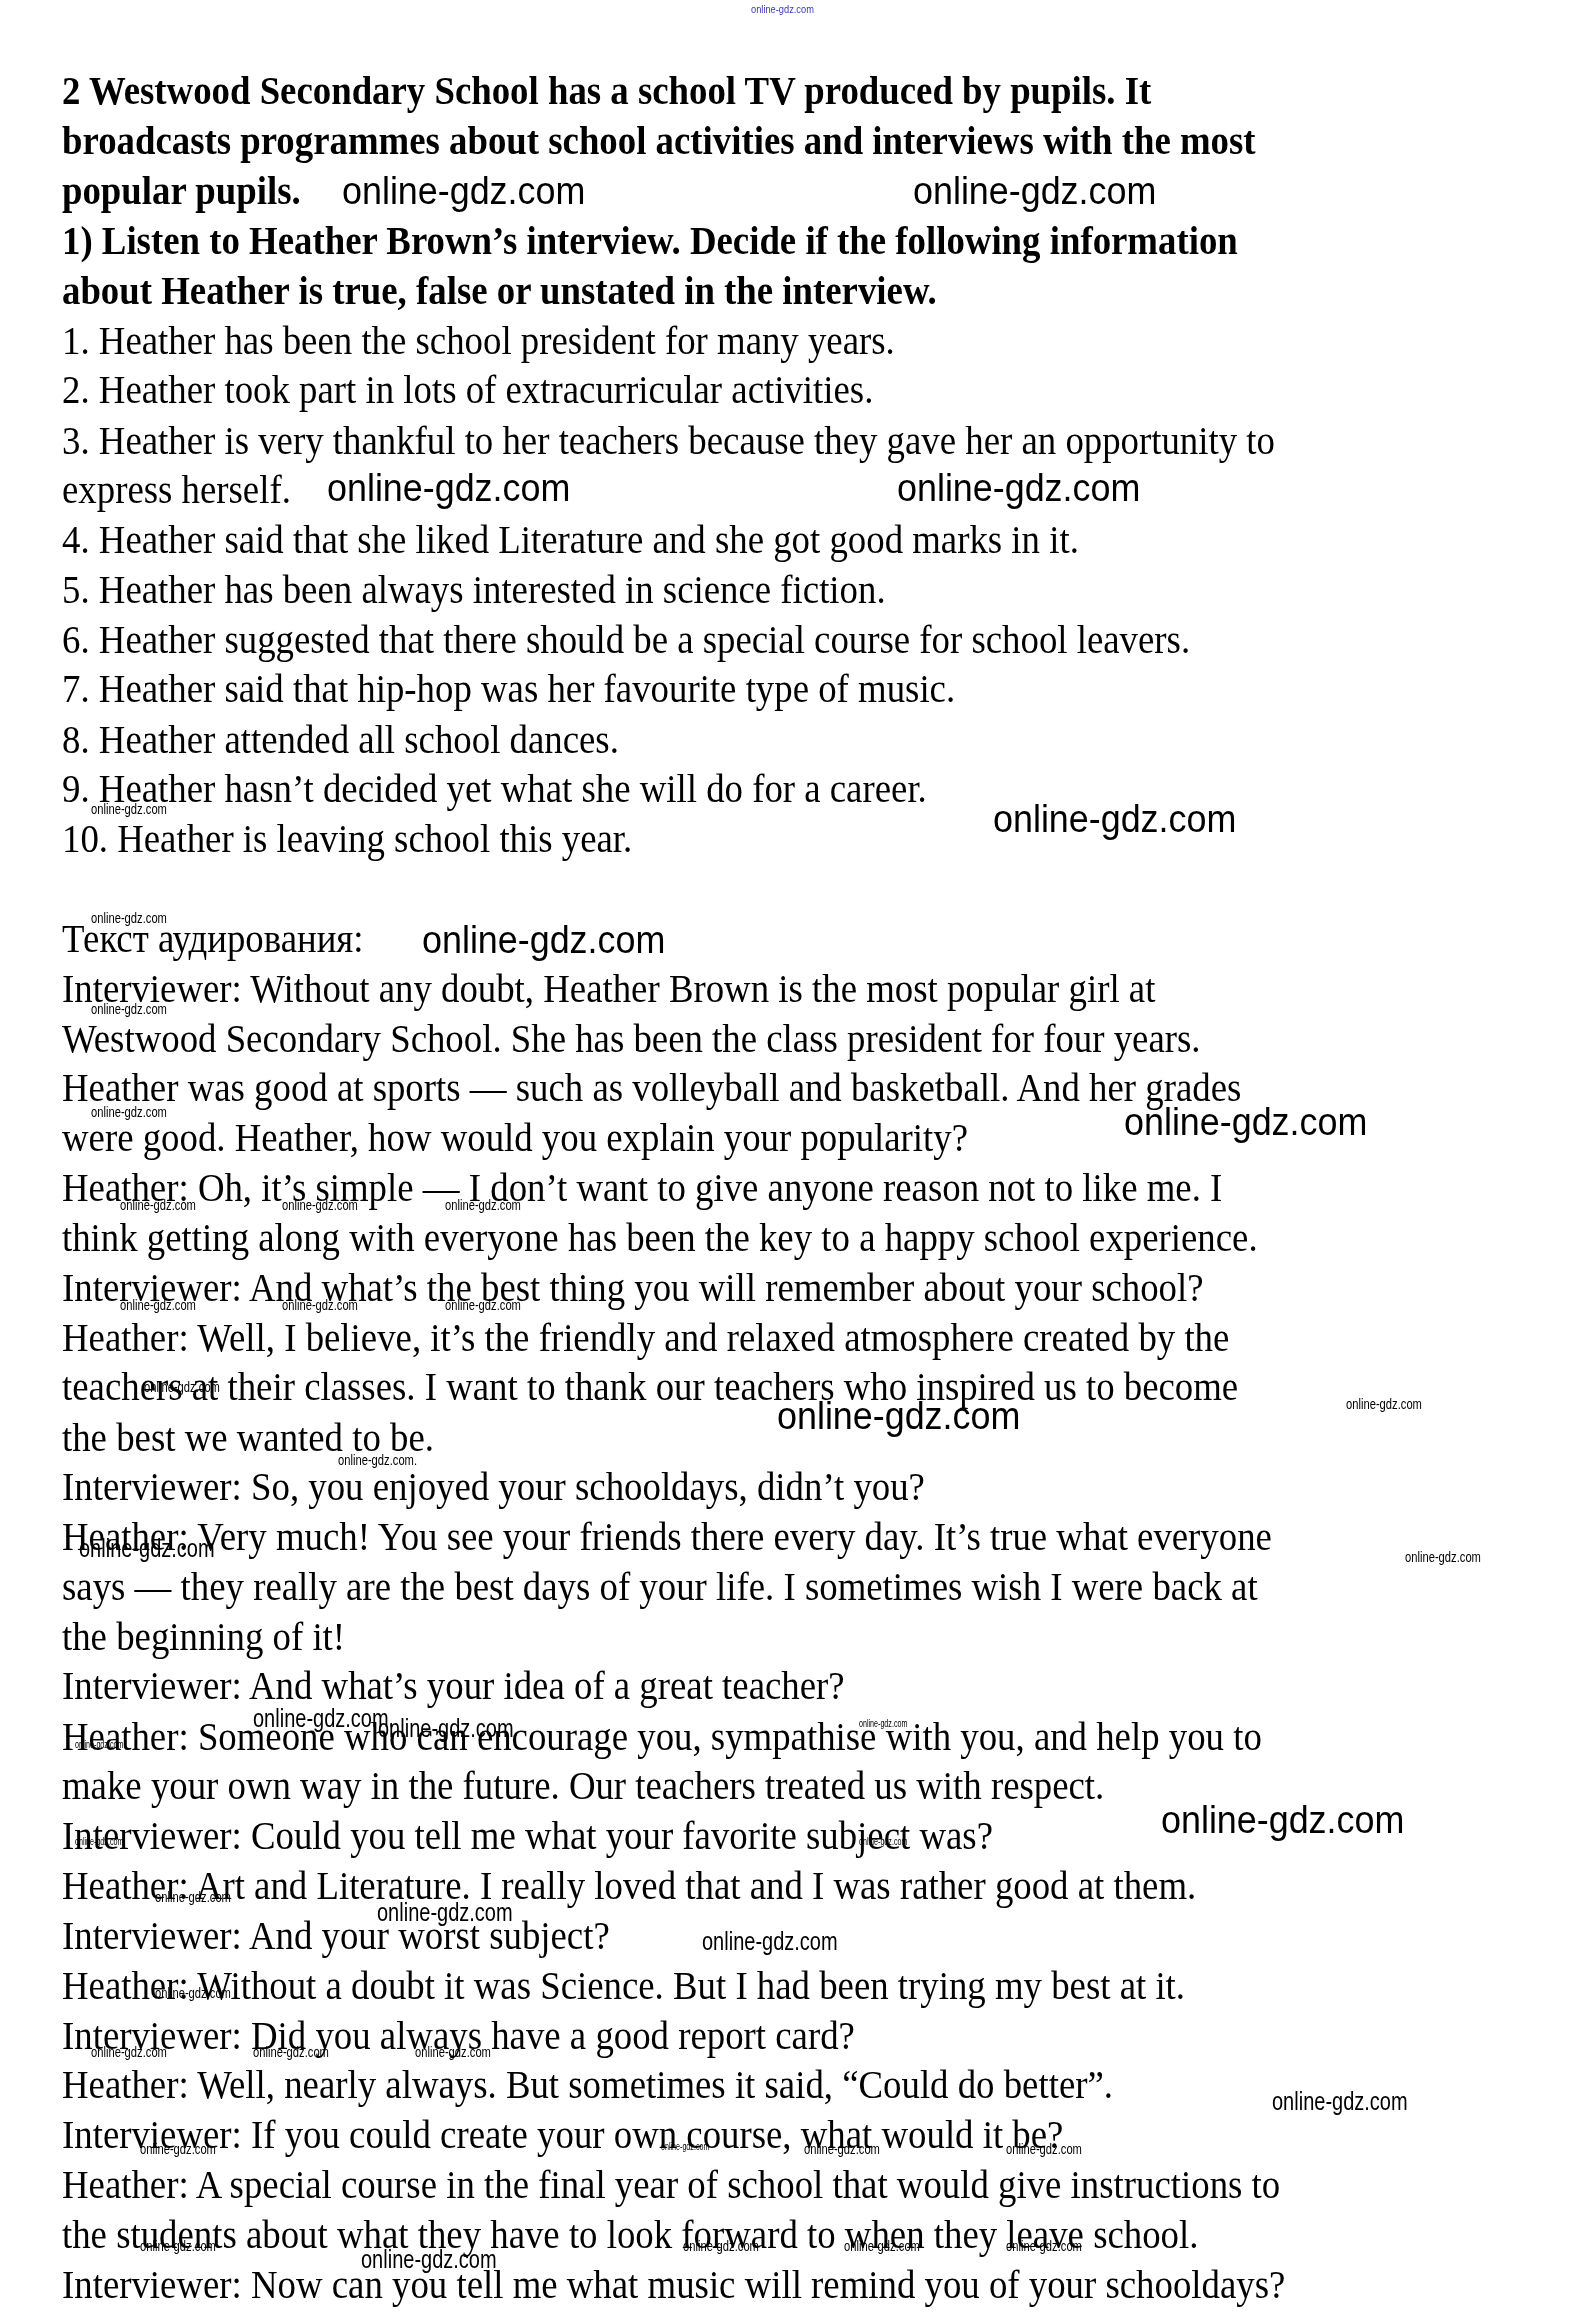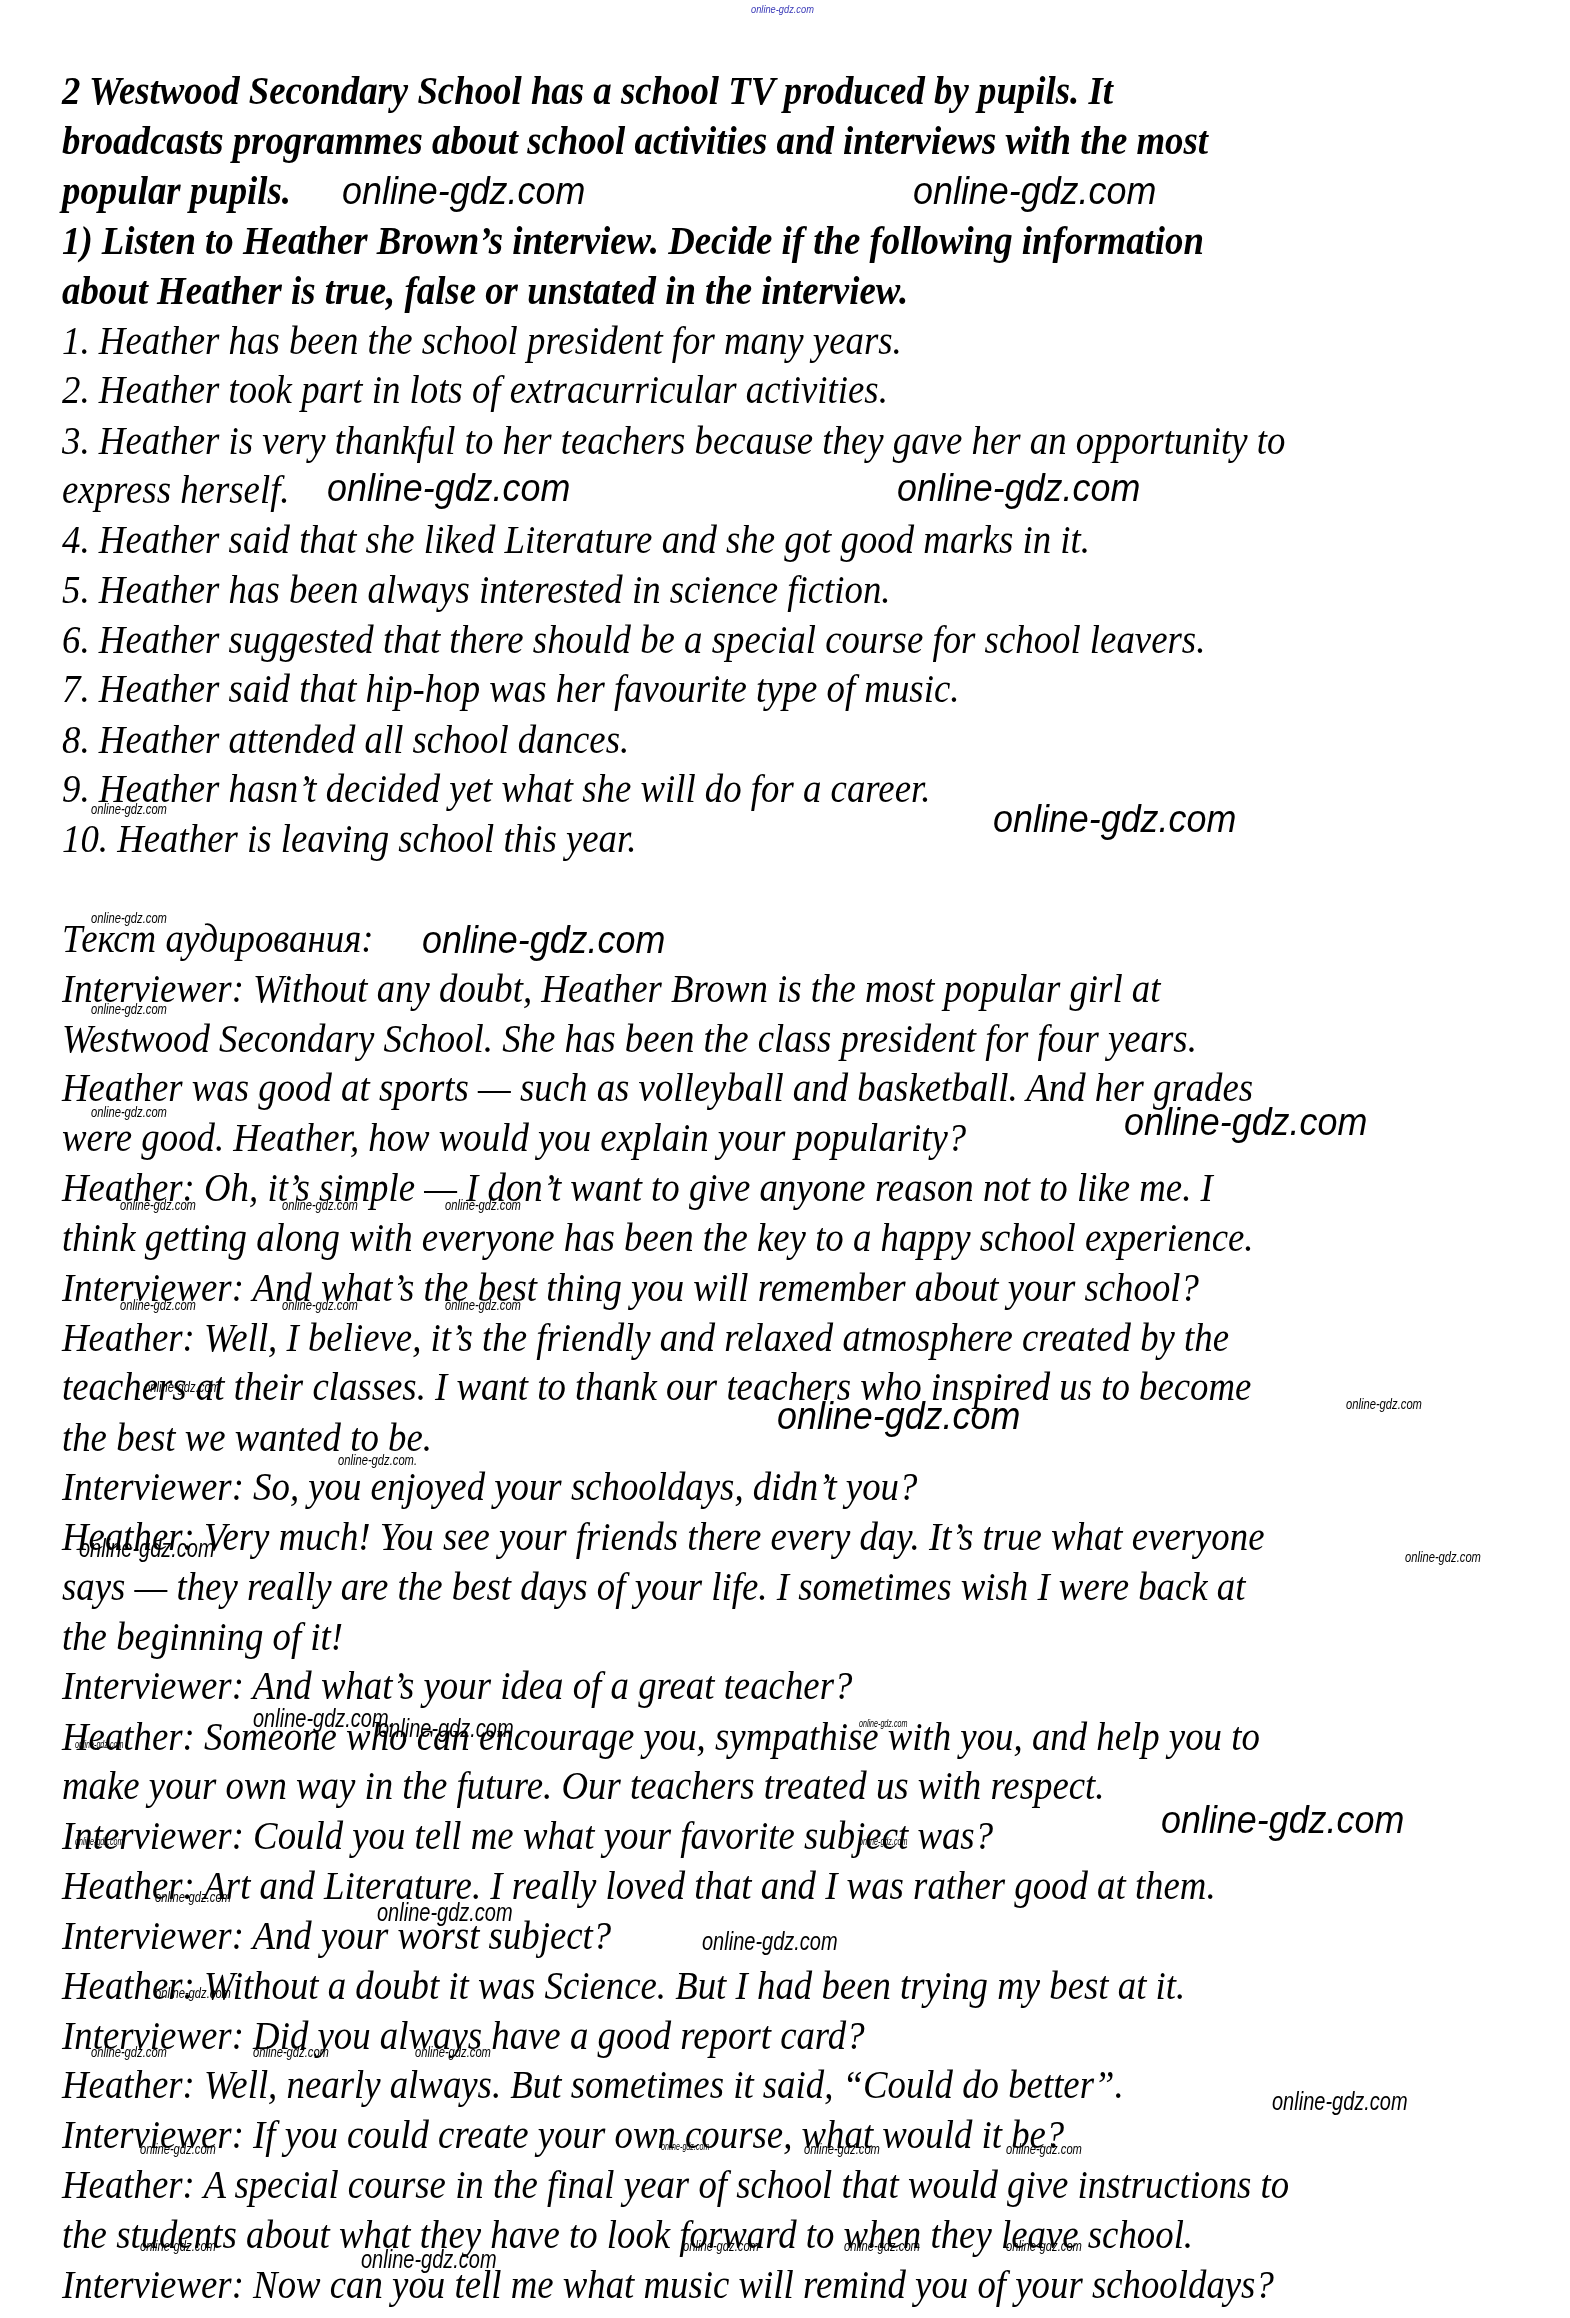--- a/index.html
+++ b/index.html
@@ -1,17 +1,17 @@
 <!DOCTYPE html>
 <html style="font-size:11.6px"><head>
 <meta charset="utf-8">
 <style>
   html, body { margin: 0; padding: 0; background: #ffffff; }
   body { width: 1570px; height: 2319px; position: relative; overflow: hidden; }
-  .page { position: absolute; left: 0; top: 0; width: 1570px; height: 2319px; font-style: italic; }
+  .page { position: absolute; left: 0; top: 0; width: 1570px; height: 2319px; }
   .line {
     position: absolute; left: 62px;
     font-family: "Liberation Serif", serif;
     font-size: 40px; line-height: 49px; white-space: nowrap;
     color: #000; transform-origin: left top; transform: scaleX(0.92);
   }
   .bold { font-weight: bold; }
   .wm {
     position: absolute; font-family: "Liberation Sans", sans-serif;
     color: #000; white-space: nowrap; transform-origin: left top;

